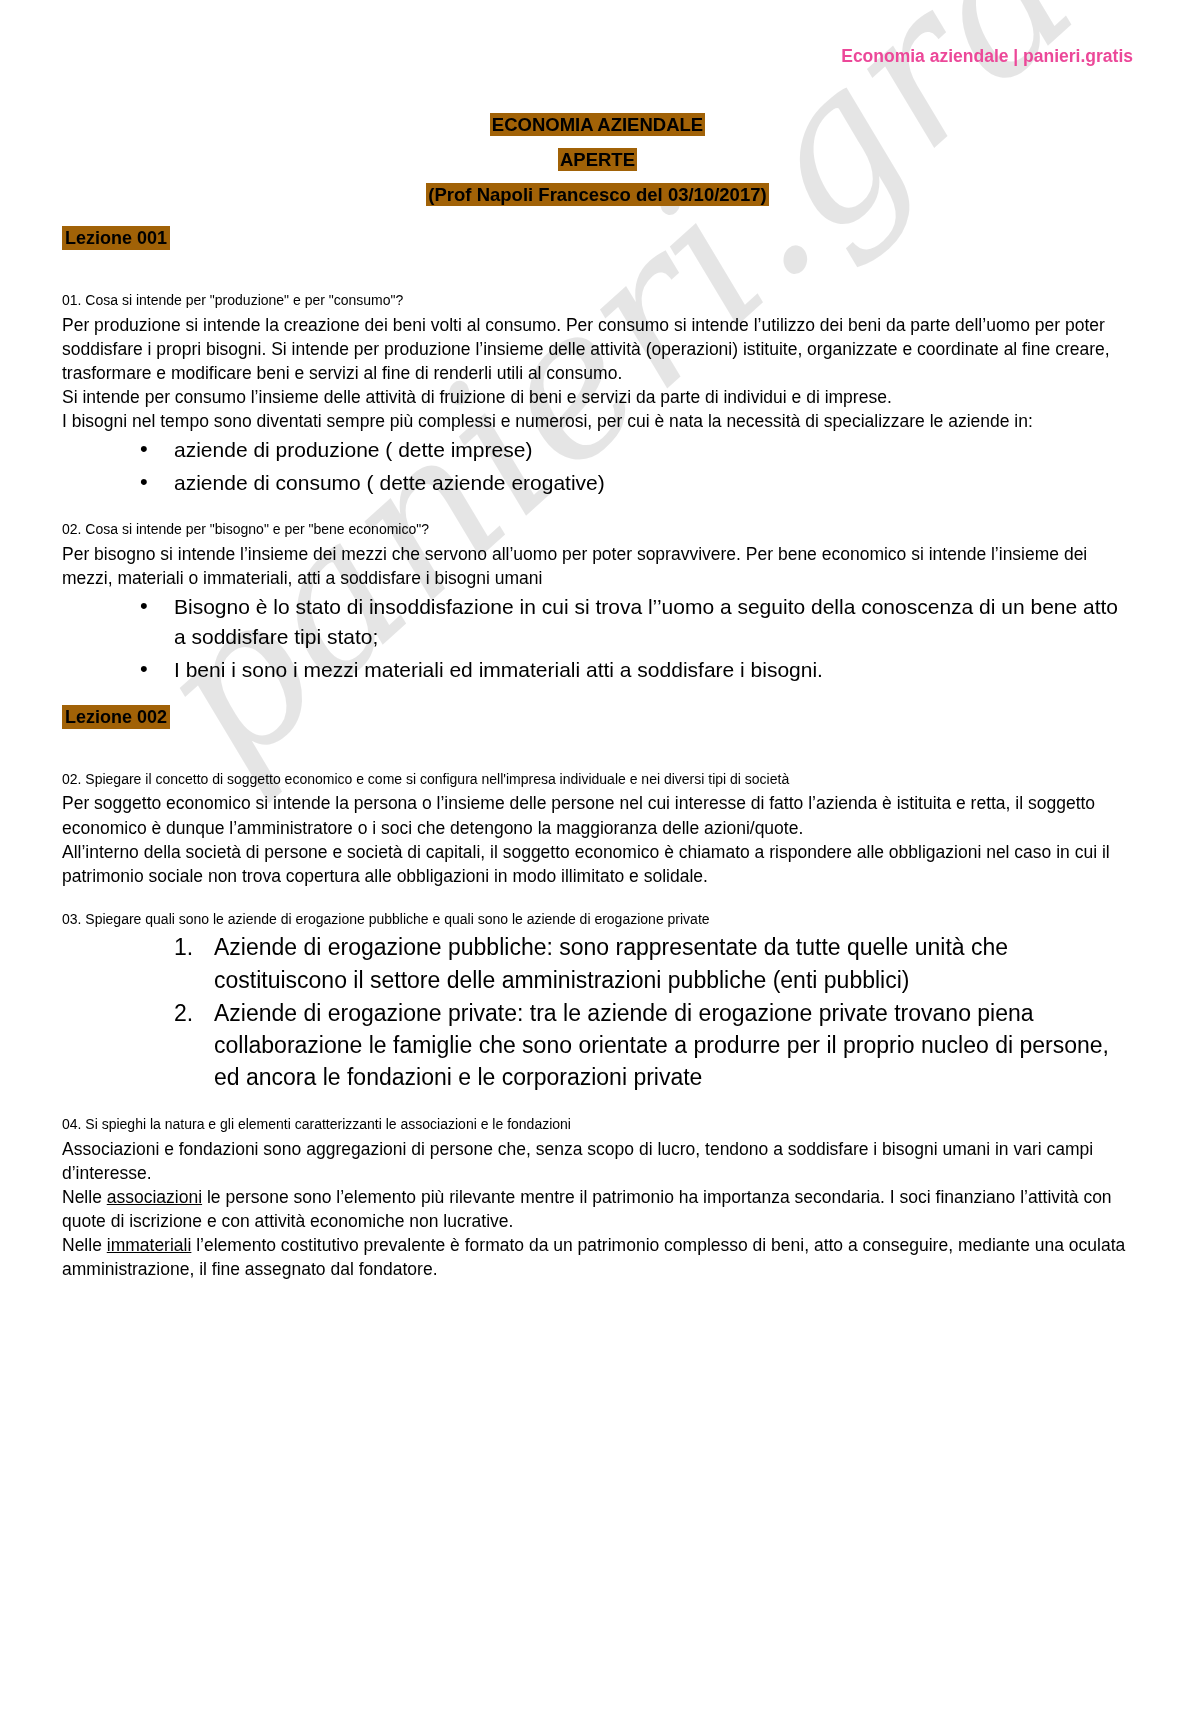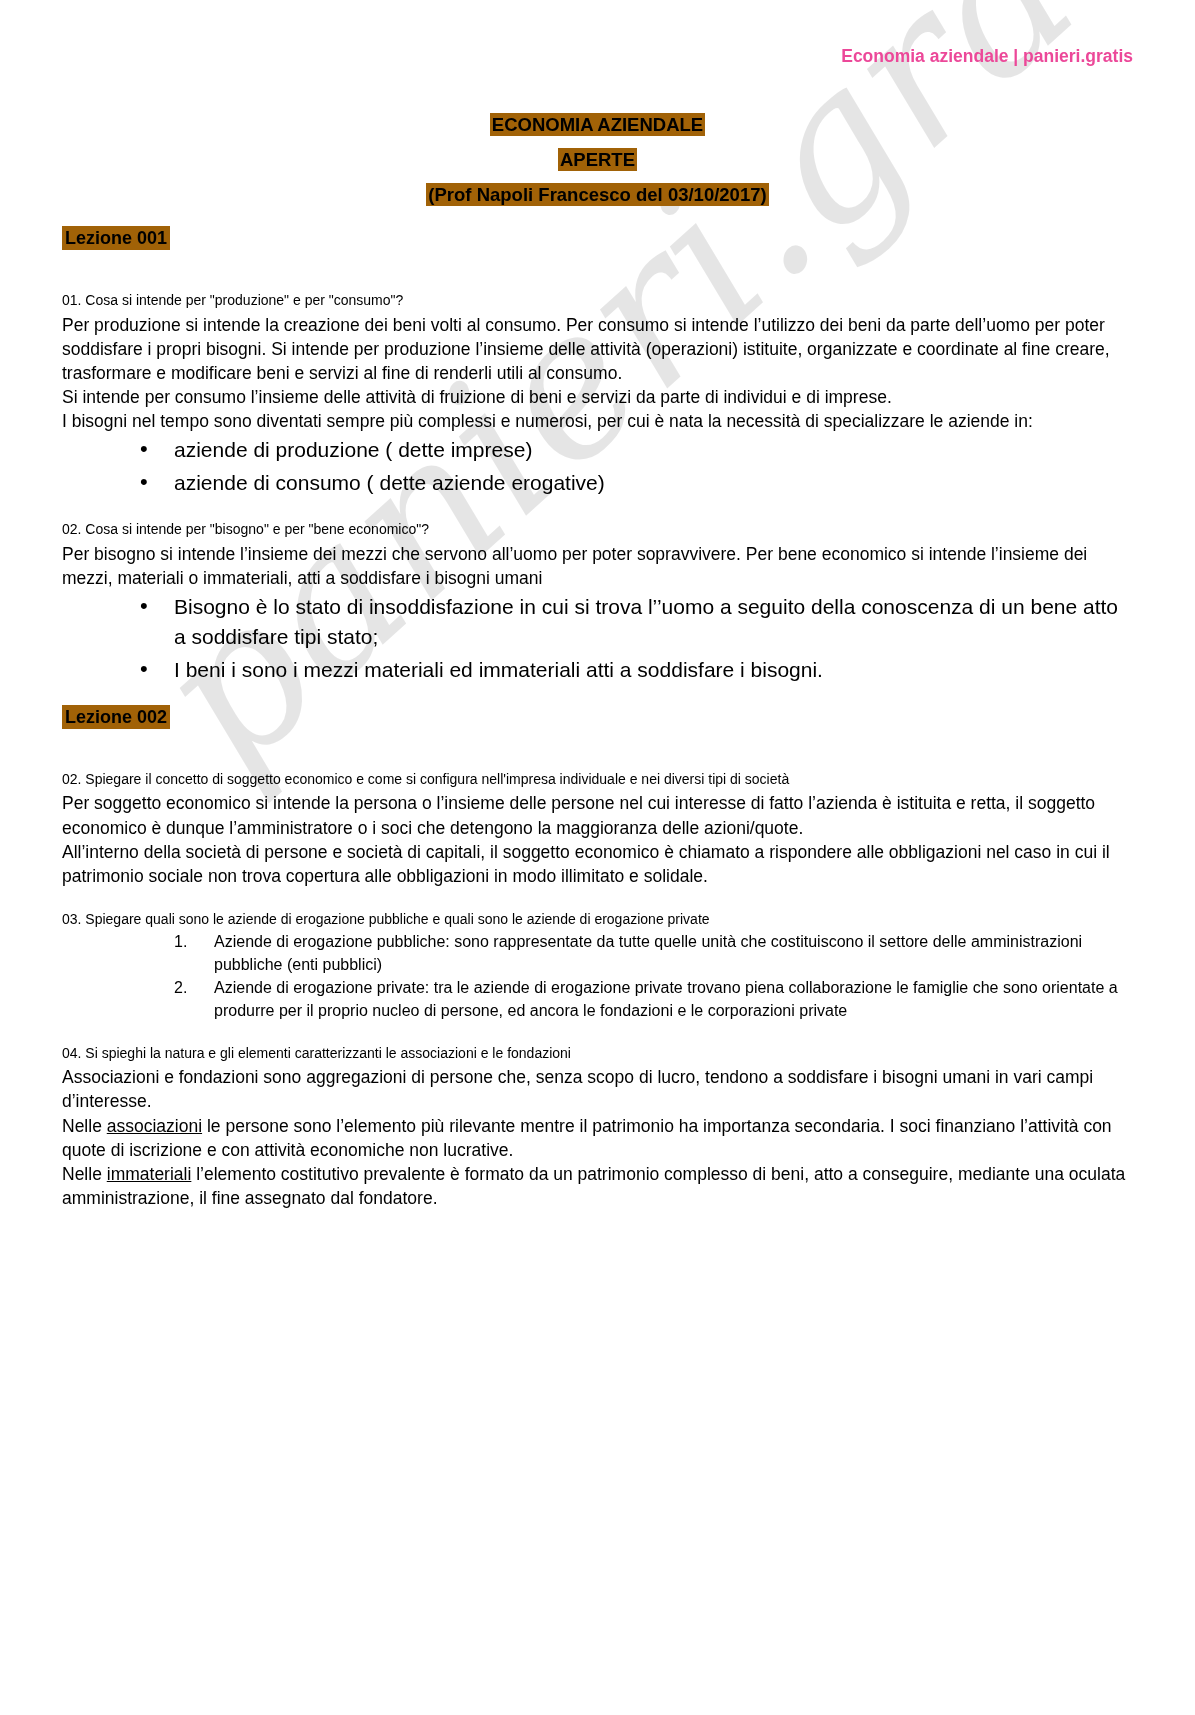--- a/index.html
+++ b/index.html
@@ -108,21 +108,21 @@
     top: -2px;
     font-size: 22px;
   }
   ol.numbers {
     margin: 2px 0 2px 0;
     padding-left: 112px;
     list-style: none;
     counter-reset: numlist;
   }
   ol.numbers li {
-    font-size: 16px;
+    font-size: 23px;
     line-height: 1.4;
     position: relative;
     padding-left: 40px;
     margin: 0 0 1px 0;
     counter-increment: numlist;
   }
   ol.numbers li::before {
     content: counter(numlist) ".";
     position: absolute;
     left: 0;

